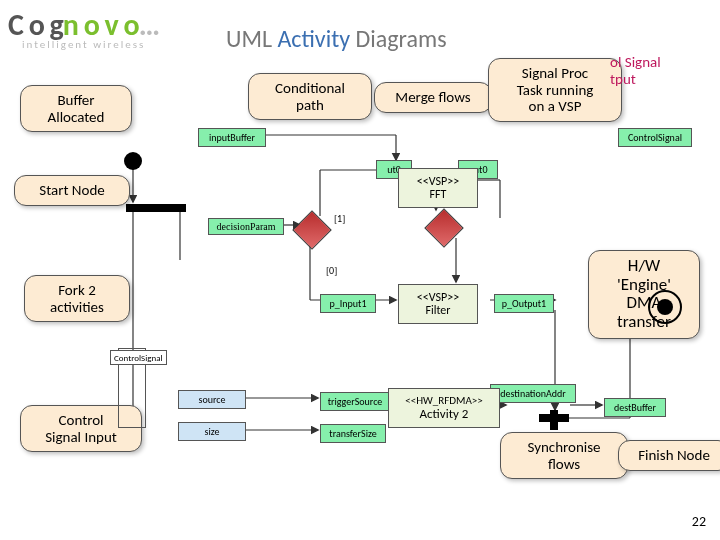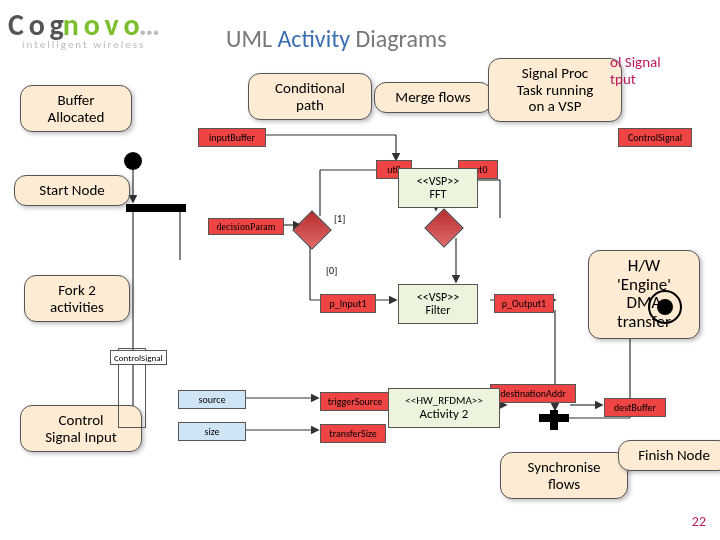--- a/index.html
+++ b/index.html
@@ -44,21 +44,21 @@
     border-radius: 12px;
     padding: 6px 10px;
     font-size: 15px;
     text-align: center;
     line-height: 1.1;
     box-shadow: 2px 2px 4px rgba(0,0,0,0.25);
   }
   .callout-sm { font-size: 14px; }
   .pin {
     position: absolute;
-    background: #ef4444;
+    background: #86efac;
     border: 1px solid #555;
     font-size: 10px;
     padding: 2px 4px;
     text-align: center;
   }
   .bluebox {
     position: absolute;
     background: #cfe4f5;
     border: 1px solid #555;
     font-size: 10px;
@@ -76,21 +76,21 @@
   }
   .guard {
     position: absolute;
     font-size: 10px;
     background: #fff;
   }
   .pagenum {
     position: absolute;
     right: 14px; bottom: 10px;
     font-size: 14px;
-    color: #be185d;
+    color: #000000;
   }
   .diamond {
     position: absolute;
     width: 26px; height: 26px;
     transform: rotate(45deg);
     background: linear-gradient(to bottom right,#b72d2d,#e06a6a);
     border: 1px solid #333;
   }
   .start-node {
     position: absolute;
@@ -194,21 +194,21 @@
 
 <div class="callout" style="left:20px; top:85px; width:90px;"><span>Buffer<br>Allocated</span></div>
 <div class="callout" style="left:248px; top:73px; width:102px;"><span>Conditional<br>path</span></div>
 <div class="callout" style="left:374px; top:82px; width:96px;"><span>Merge flows</span></div>
 <div class="callout" style="left:488px; top:58px; width:112px;"><span>Signal Proc<br>Task running<br>on a VSP</span></div>
 <div style="position:absolute; left:610px; top:54px; font-size:15px; color:#be185d; text-align:left; line-height:1.1;"><span>ol Signal<br>tput</span></div>
 <div class="callout" style="left:14px; top:175px; width:94px;border-radius:12px;"><span>Start Node</span></div>
 <div class="callout" style="left:24px; top:275px; width:84px;"><span>Fork 2<br>activities</span></div>
 <div class="callout" style="left:20px; top:405px; width:100px;"><span>Control<br>Signal Input</span></div>
 <div class="callout callout-sm" style="left:588px; top:250px; width:90px; font-size:17px;"><span>H/W<br>'Engine'<br>DMA<br>transfer</span></div>
-<div class="callout" style="left:500px; top:452px; width:106px;"><span>Synchronise<br>flows</span></div>
+<div class="callout" style="left:500px; top:432px; width:106px;"><span>Synchronise<br>flows</span></div>
 <div class="callout" style="left:618px; top:440px; width:90px;"><span>Finish Node</span></div>
 
 <div class="start-node" style="left:124px; top:152px;"></div>
 
 <div class="fork-bar" style="left:126px; top:204px; width:60px; height:8px;"></div>
 
 <div class="diamond" style="left:298px; top:216px;"></div>
 
 <div class="diamond" style="left:430px; top:214px;"></div>
 

